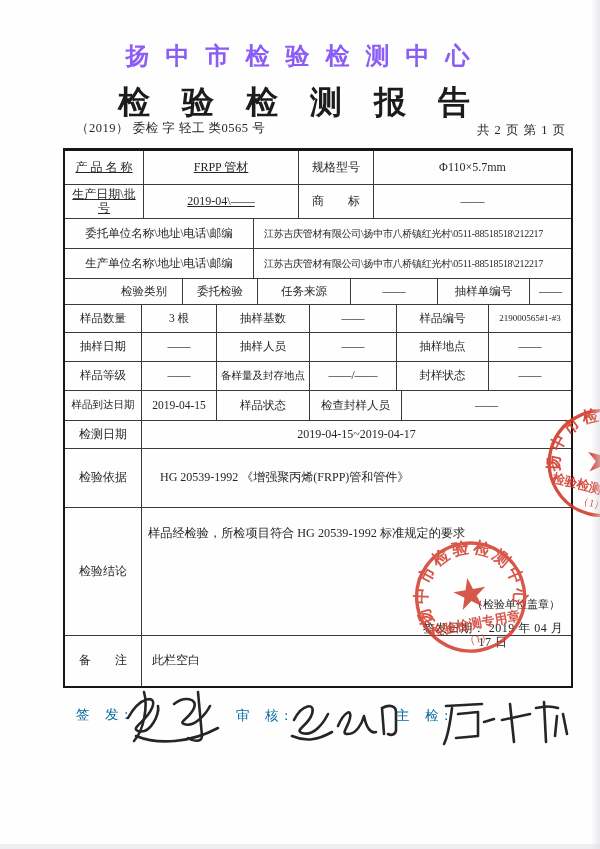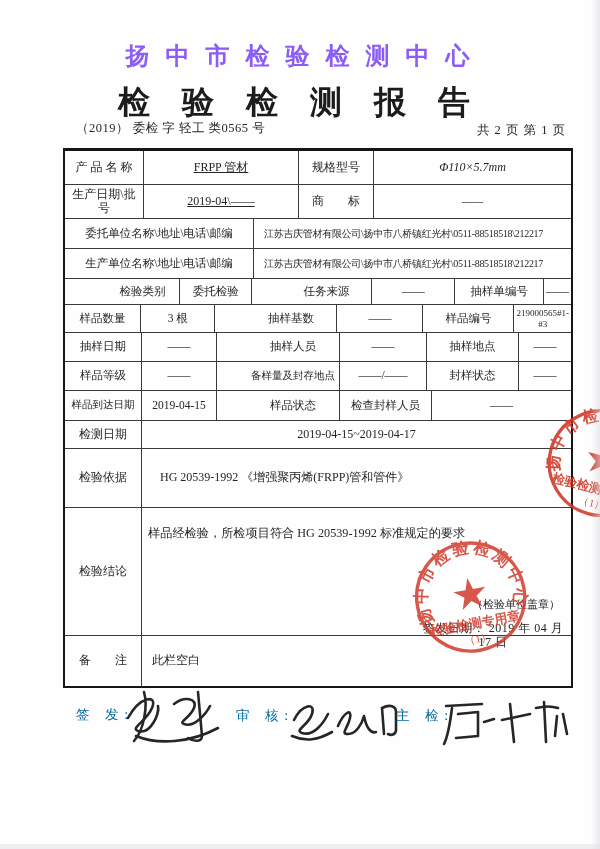--- a/index.html
+++ b/index.html
@@ -32,25 +32,25 @@
     display:flex;align-items:center;justify-content:center;
     border-right:1px solid #3a3a3a;box-sizing:border-box;
     font-size:12px;text-align:center;padding:0 2px;line-height:1.15;
   }
   .cell:last-child{border-right:none;}
   .cell.left{justify-content:flex-start;text-align:left;padding-left:10px;}
   .small{font-size:10px;letter-spacing:-.3px;white-space:nowrap;}
   .tiny{font-size:9px;letter-spacing:0;}
   .cfont{font-size:11.5px;}
   
-  .ga1{width:79px;} .ga2{width:155px;text-decoration:underline;} .ga3{width:75px;} .ga4{flex:1;font-style:italic;}
+  .ga1{width:79px;text-decoration:underline;} .ga2{width:155px;text-decoration:underline;} .ga3{width:75px;} .ga4{flex:1;}
   
   .gb1{width:189px;font-size:11.5px;} .gb2{flex:1;}
   
-  .gc1{width:77px;} .gc2{width:75px;} .gc3{width:93px;margin-left:30px;} .gc4{width:87px;} .gc5{width:92px;} .gc6{flex:1;}
+  .gc1{width:77px;} .gc2{width:75px;} .gc3{width:93px;} .gc4{width:87px;} .gc5{width:92px;} .gc6{flex:1;}
   
   .gd1{width:77px;} .gd2{flex:1;}
   .h34{height:34px;} .h30{height:30px;} .h26{height:26px;padding-left:41px;} .h28{height:28px;}
   .h29{height:29px;} .h59{height:59px;} .h128{height:128px;} .h50{height:50px;}
   .concl-cell{position:relative;display:block;}
   .concl-text{position:absolute;left:6px;top:18px;font-size:12.2px;}
   .seal-note{position:absolute;left:330px;top:90px;font-size:11px;}
   .issue-date{position:absolute;left:273px;top:114px;font-size:12px;letter-spacing:.5px;}
   
   .stamp{opacity:.85;}

